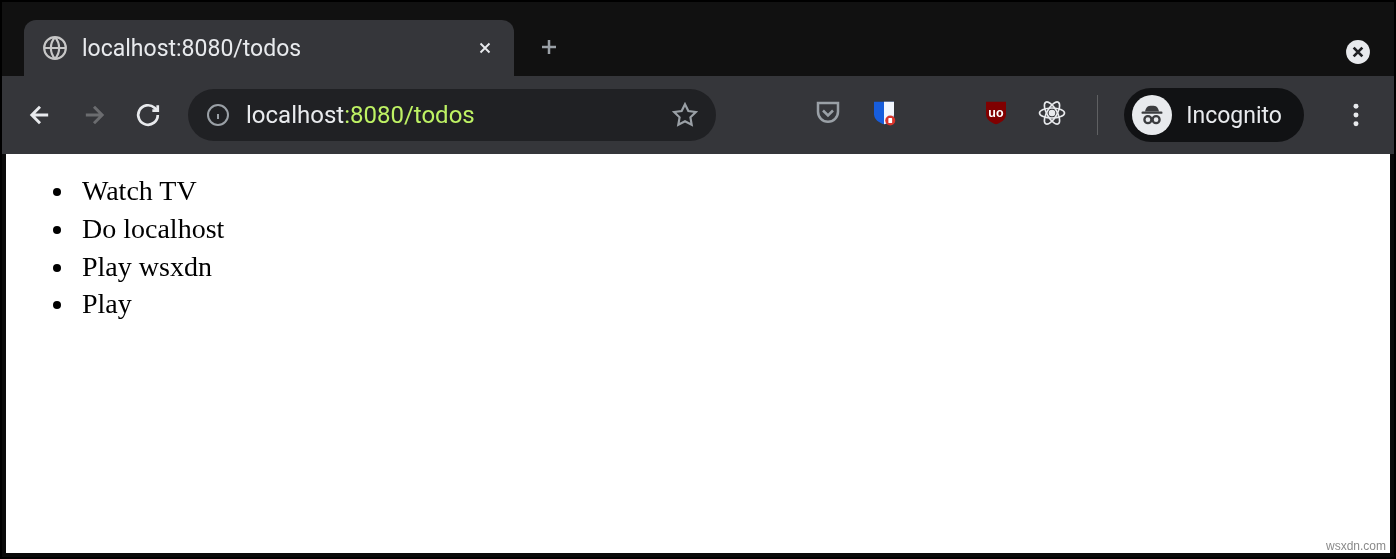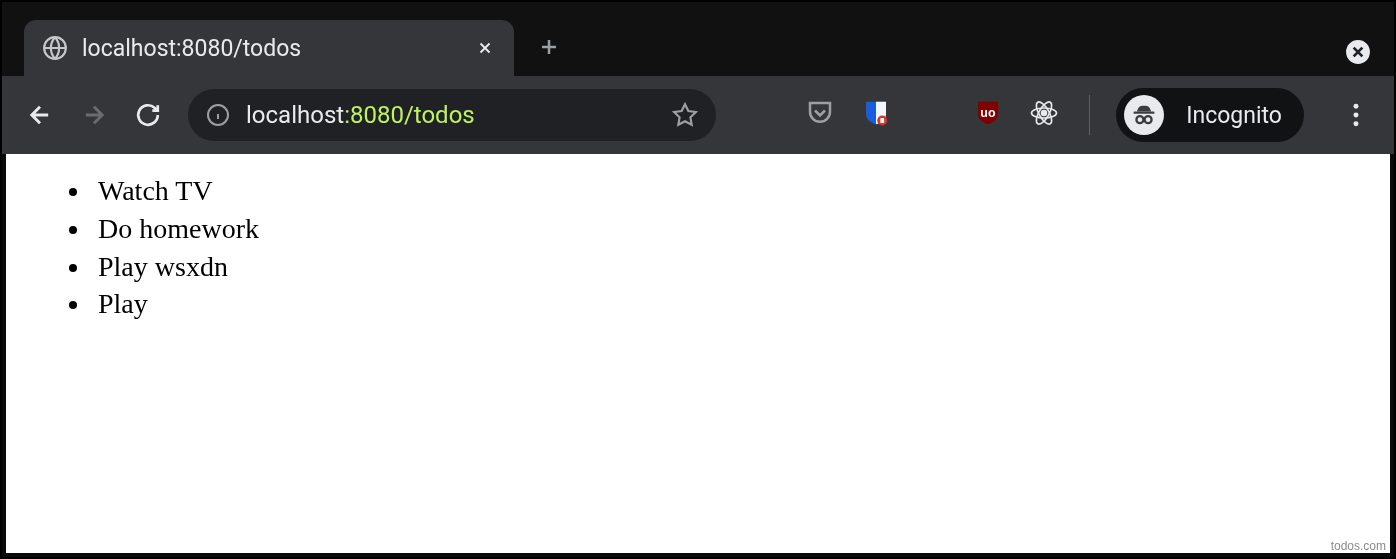--- a/index.html
+++ b/index.html
@@ -153,21 +153,21 @@
       background: #5f6062;
       margin: 0 4px 0 6px;
     }
     .incognito-badge {
       background: #111214;
       border-radius: 28px;
       height: 54px;
       display: flex;
       align-items: center;
       padding: 0 22px 0 8px;
-      gap: 22px;
+      gap: 14px;
       cursor: pointer;
     }
     .incognito-avatar {
       width: 40px;
       height: 40px;
       background: #e8eaed;
       border-radius: 50%;
       display: flex;
       align-items: center;
       justify-content: center;
@@ -186,21 +186,21 @@
       color: #e8eaed;
       cursor: pointer;
       border-radius: 50%;
       margin-left: 6px;
     }
     .page-content {
       background: #ffffff;
       width: calc(100% - 8px);
       margin: 0 4px;
       height: calc(100% - 156px);
-      padding: 18px 26px;
+      padding: 18px 10px;
       font-family: "Times New Roman", Times, serif;
     }
     .page-content ul {
       list-style: disc;
       padding-left: 60px;
     }
     .page-content li {
       font-size: 28px;
       color: #000;
       line-height: 1.35;
@@ -335,19 +335,19 @@
             <circle cx="3" cy="20" r="2.3" fill="currentColor"></circle>
           </svg>
       </div>
     </div>
   </div>
 </div>
 
 <div class="page-content">
   <ul>
     <li>Watch TV</li>
-    <li>Do homework</li>
+    <li>Do localhost</li>
     <li>Play wsxdn</li>
     <li>Play</li>
   </ul>
 </div>
 
-<div class="watermark">todos.com</div>
+<div class="watermark">wsxdn.com</div>
 
 </body></html>

